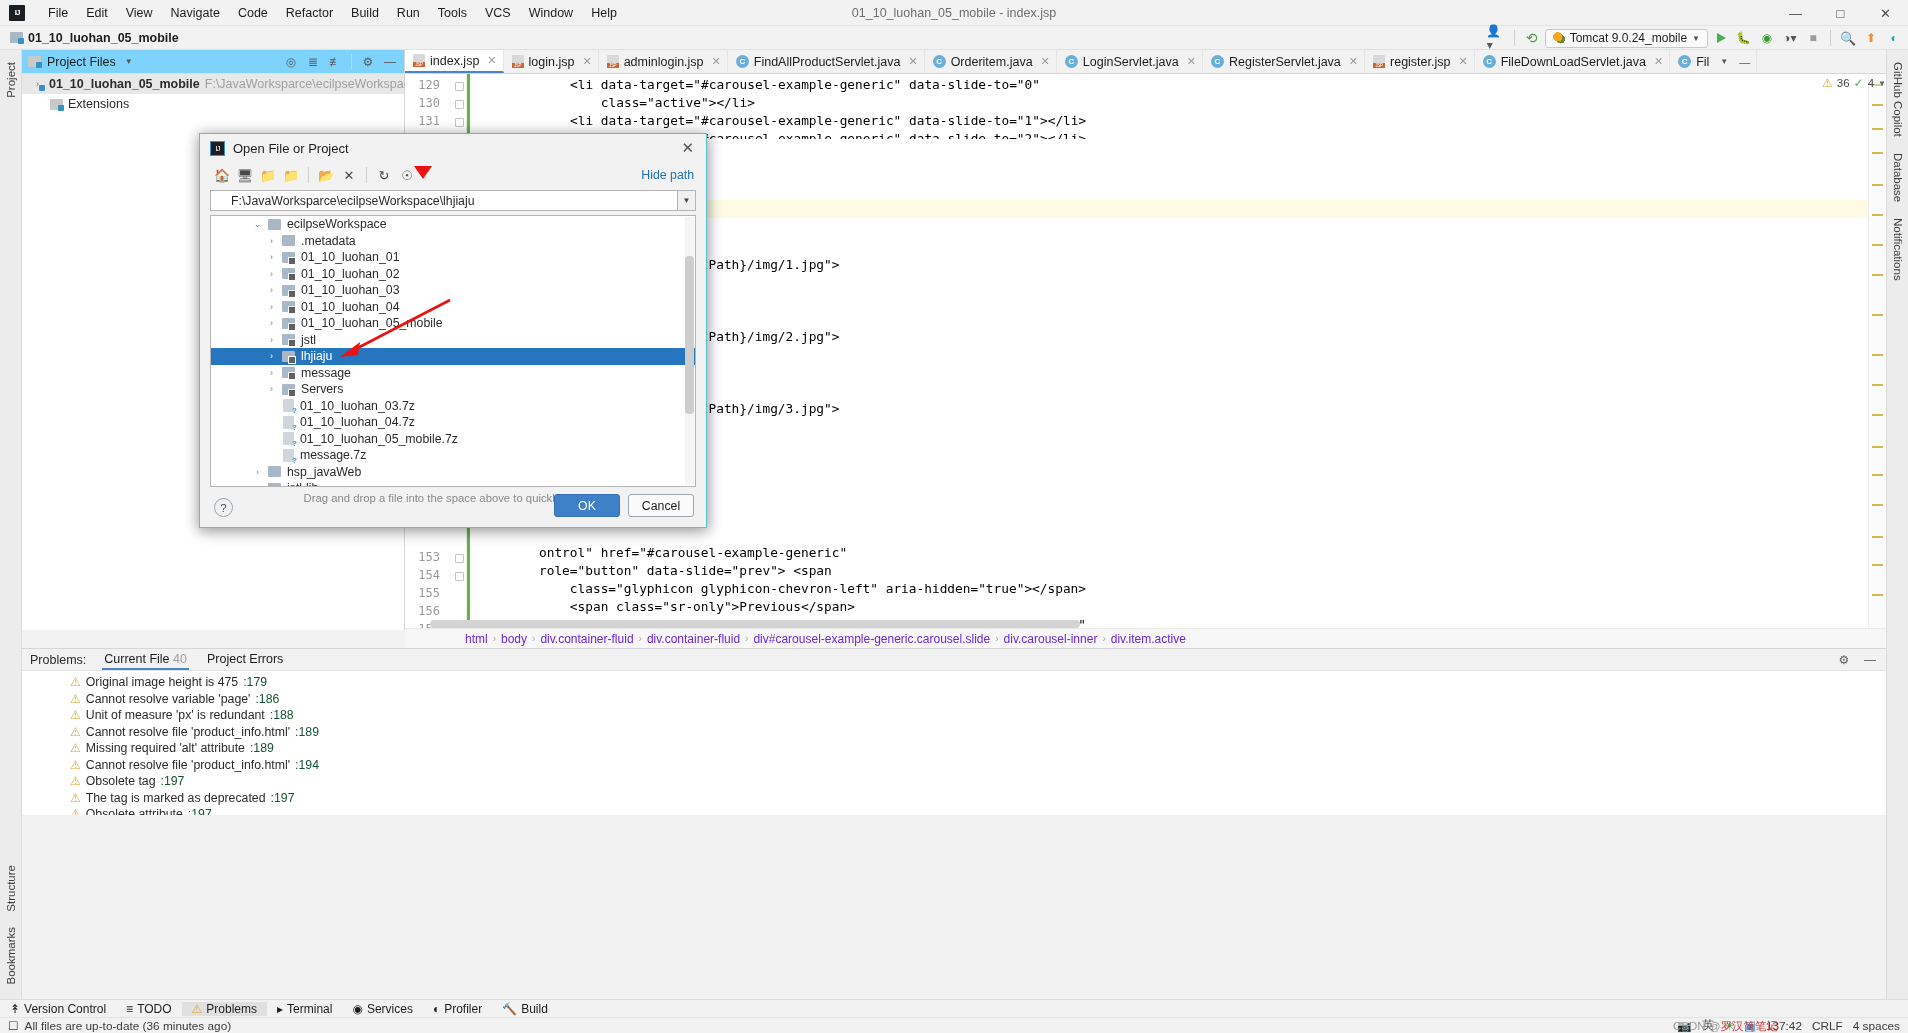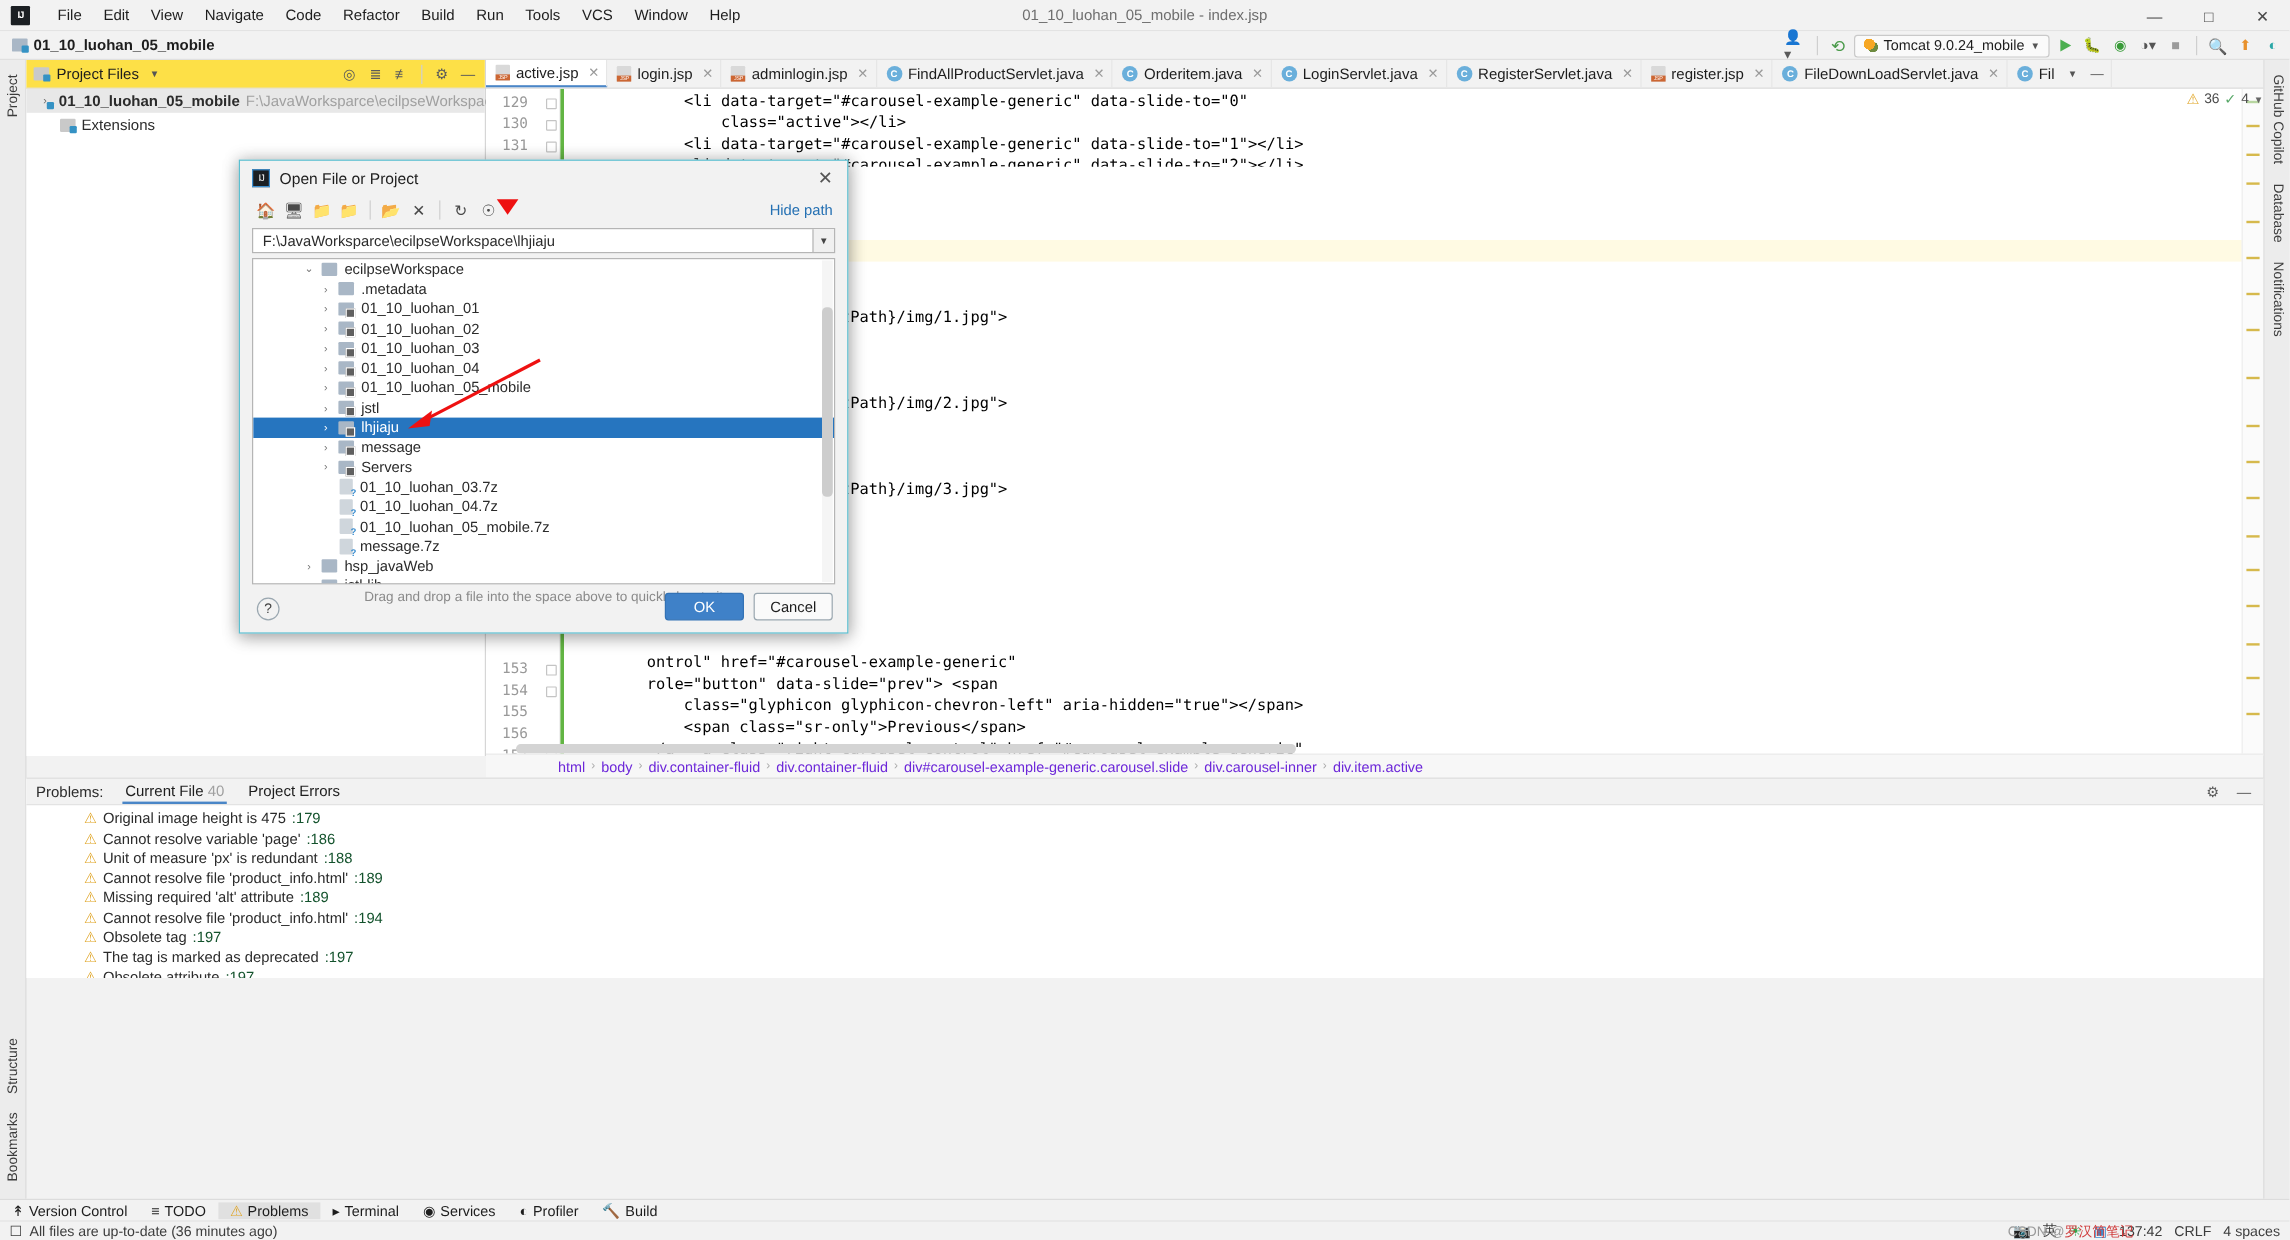--- a/index.html
+++ b/index.html
@@ -95,21 +95,21 @@
   }
   .rail.left .vlabel { transform: rotate(180deg); }
   .rail-sec { position: absolute; left: 0; width: 22px; display: flex; flex-direction: column; align-items: center; }
 
   
   .projpanel {
     position: absolute; left: 22px; top: 50px; width: 383px; height: 580px;
     background: #fff; border-right: 1px solid #d6d6d6;
   }
   .proj-head {
-    height: 24px; background: #fde047; display: flex; align-items: center;
+    height: 24px; background: #7dd3fc; display: flex; align-items: center;
     border-bottom: 1px solid #e0e0e0; padding-left: 6px; justify-content: center;
   }
   .proj-head .title { font-size: 12.5px; color: #1d1d1d; margin-left: 6px; }
   .proj-head-icons { margin-left: auto; display: flex; align-items: center; gap: 2px; padding-right: 4px; }
   .tree-row {
     display: flex; align-items: center; height: 20px; padding-left: 14px;
     font-size: 12.5px; gap: 5px; white-space: nowrap;
   }
   .tree-row.sel { background: #e8e8e8; }
   .arrow { font-size: 9px; color: #6b6b6b; width: 10px; }
@@ -269,21 +269,21 @@
     position: absolute; right: 12px; font-size: 12.3px; color: #2470b3; cursor: pointer;
   }
   .red-tri {
     position: absolute; left: 214px; top: 4px;
     width: 0; height: 0; border-left: 9px solid transparent;
     border-right: 9px solid transparent; border-top: 13px solid #ee1111;
   }
   .pathrow { padding: 2px 10px 4px; display: flex; }
   .pathbox {
     flex: 1; height: 21px; border: 1px solid #b5b5b5; background: #fff;
-    display: flex; align-items: center; padding-left: 8px; font-size: 12.3px;
+    display: flex; align-items: center; padding-left: 20px; font-size: 12.3px;
   }
   .pathbox .cb {
     margin-left: auto; width: 18px; height: 19px; background: #f0f0f0;
     border-left: 1px solid #b5b5b5; display: flex; align-items: center;
     justify-content: center; font-size: 8px; color: #444;
   }
   .treebox {
     margin: 0 10px; height: 272px; background: #fff; border: 1px solid #b5b5b5;
     position: relative; overflow: hidden;
   }
@@ -441,21 +441,21 @@
     </div>
     <div class="tree-row" style="padding-left:28px;">
       <span class="folder-ico" style="background:#c9c9c9;"></span>
       <span>Extensions</span>
     </div>
   </div>
 
   <div class="tabsbar">
     <div class="etab active">
       <span class="jsp-ico"></span>
-      <span>active.jsp</span>
+      <span>index.jsp</span>
       <span class="x">✕</span>
     </div>
     <div class="etab">
       <span class="jsp-ico"></span>
       <span>login.jsp</span>
       <span class="x">✕</span>
     </div>
     <div class="etab">
       <span class="jsp-ico"></span>
       <span>adminlogin.jsp</span>

